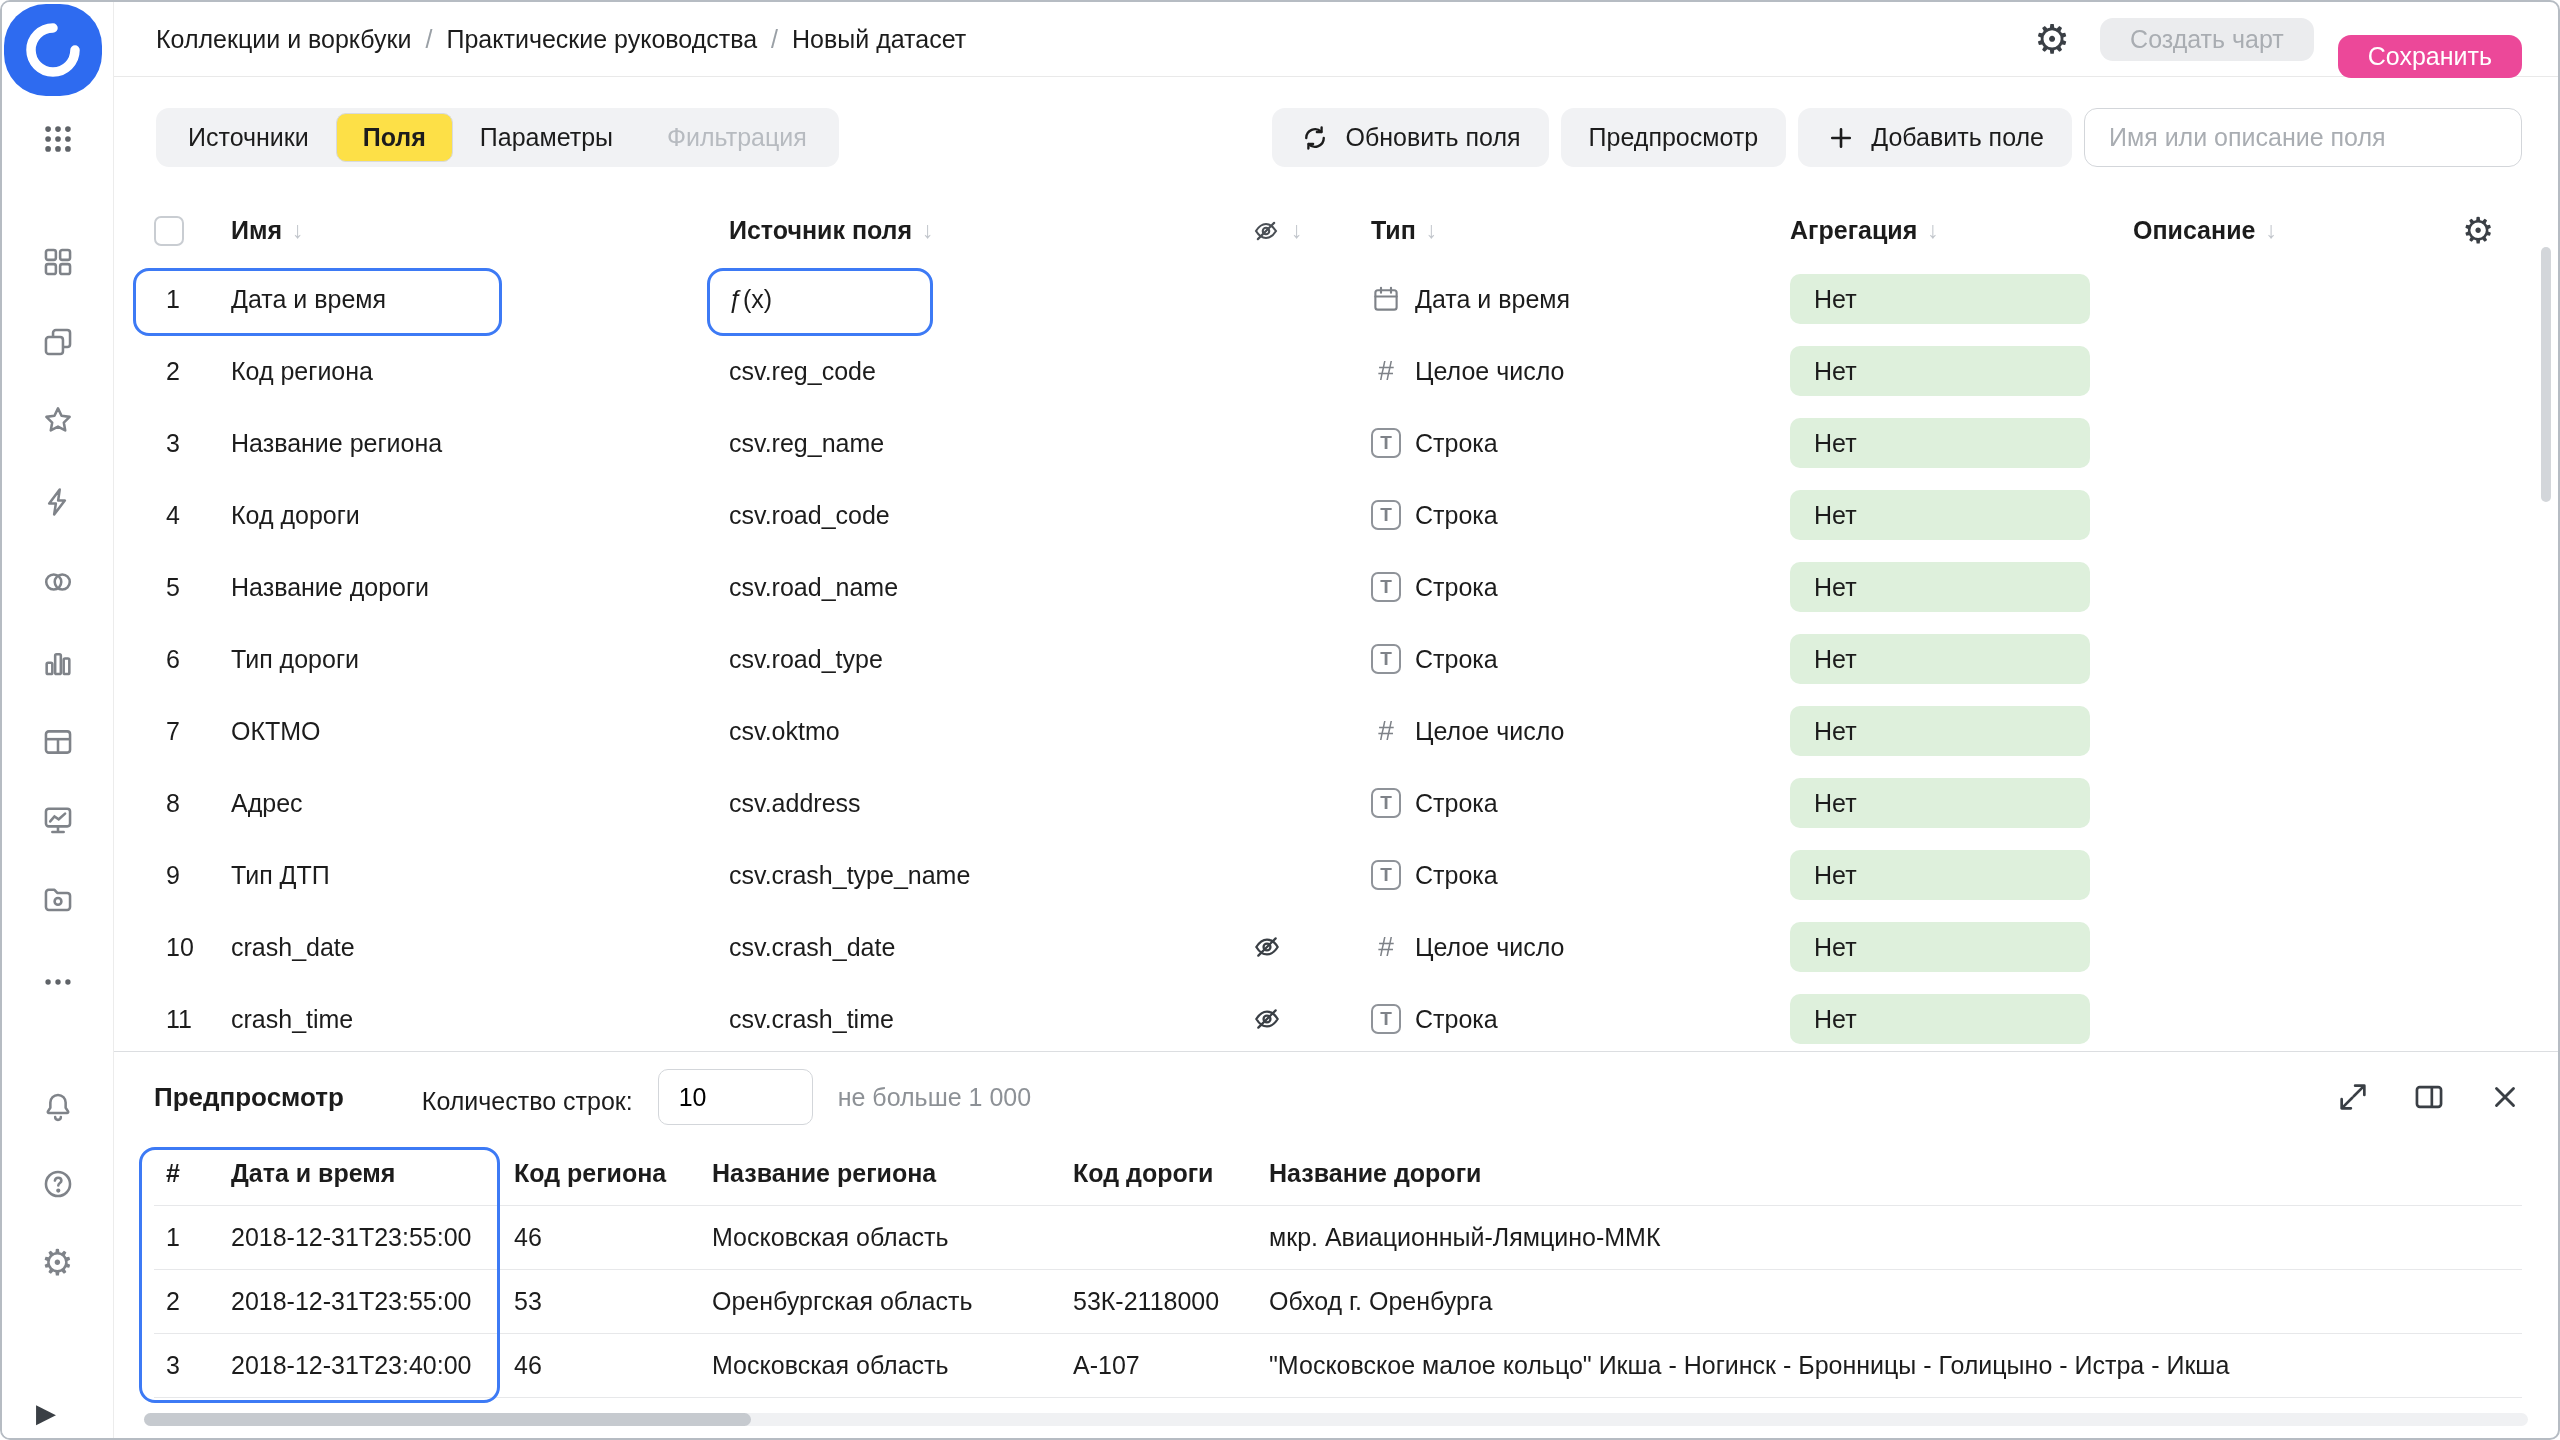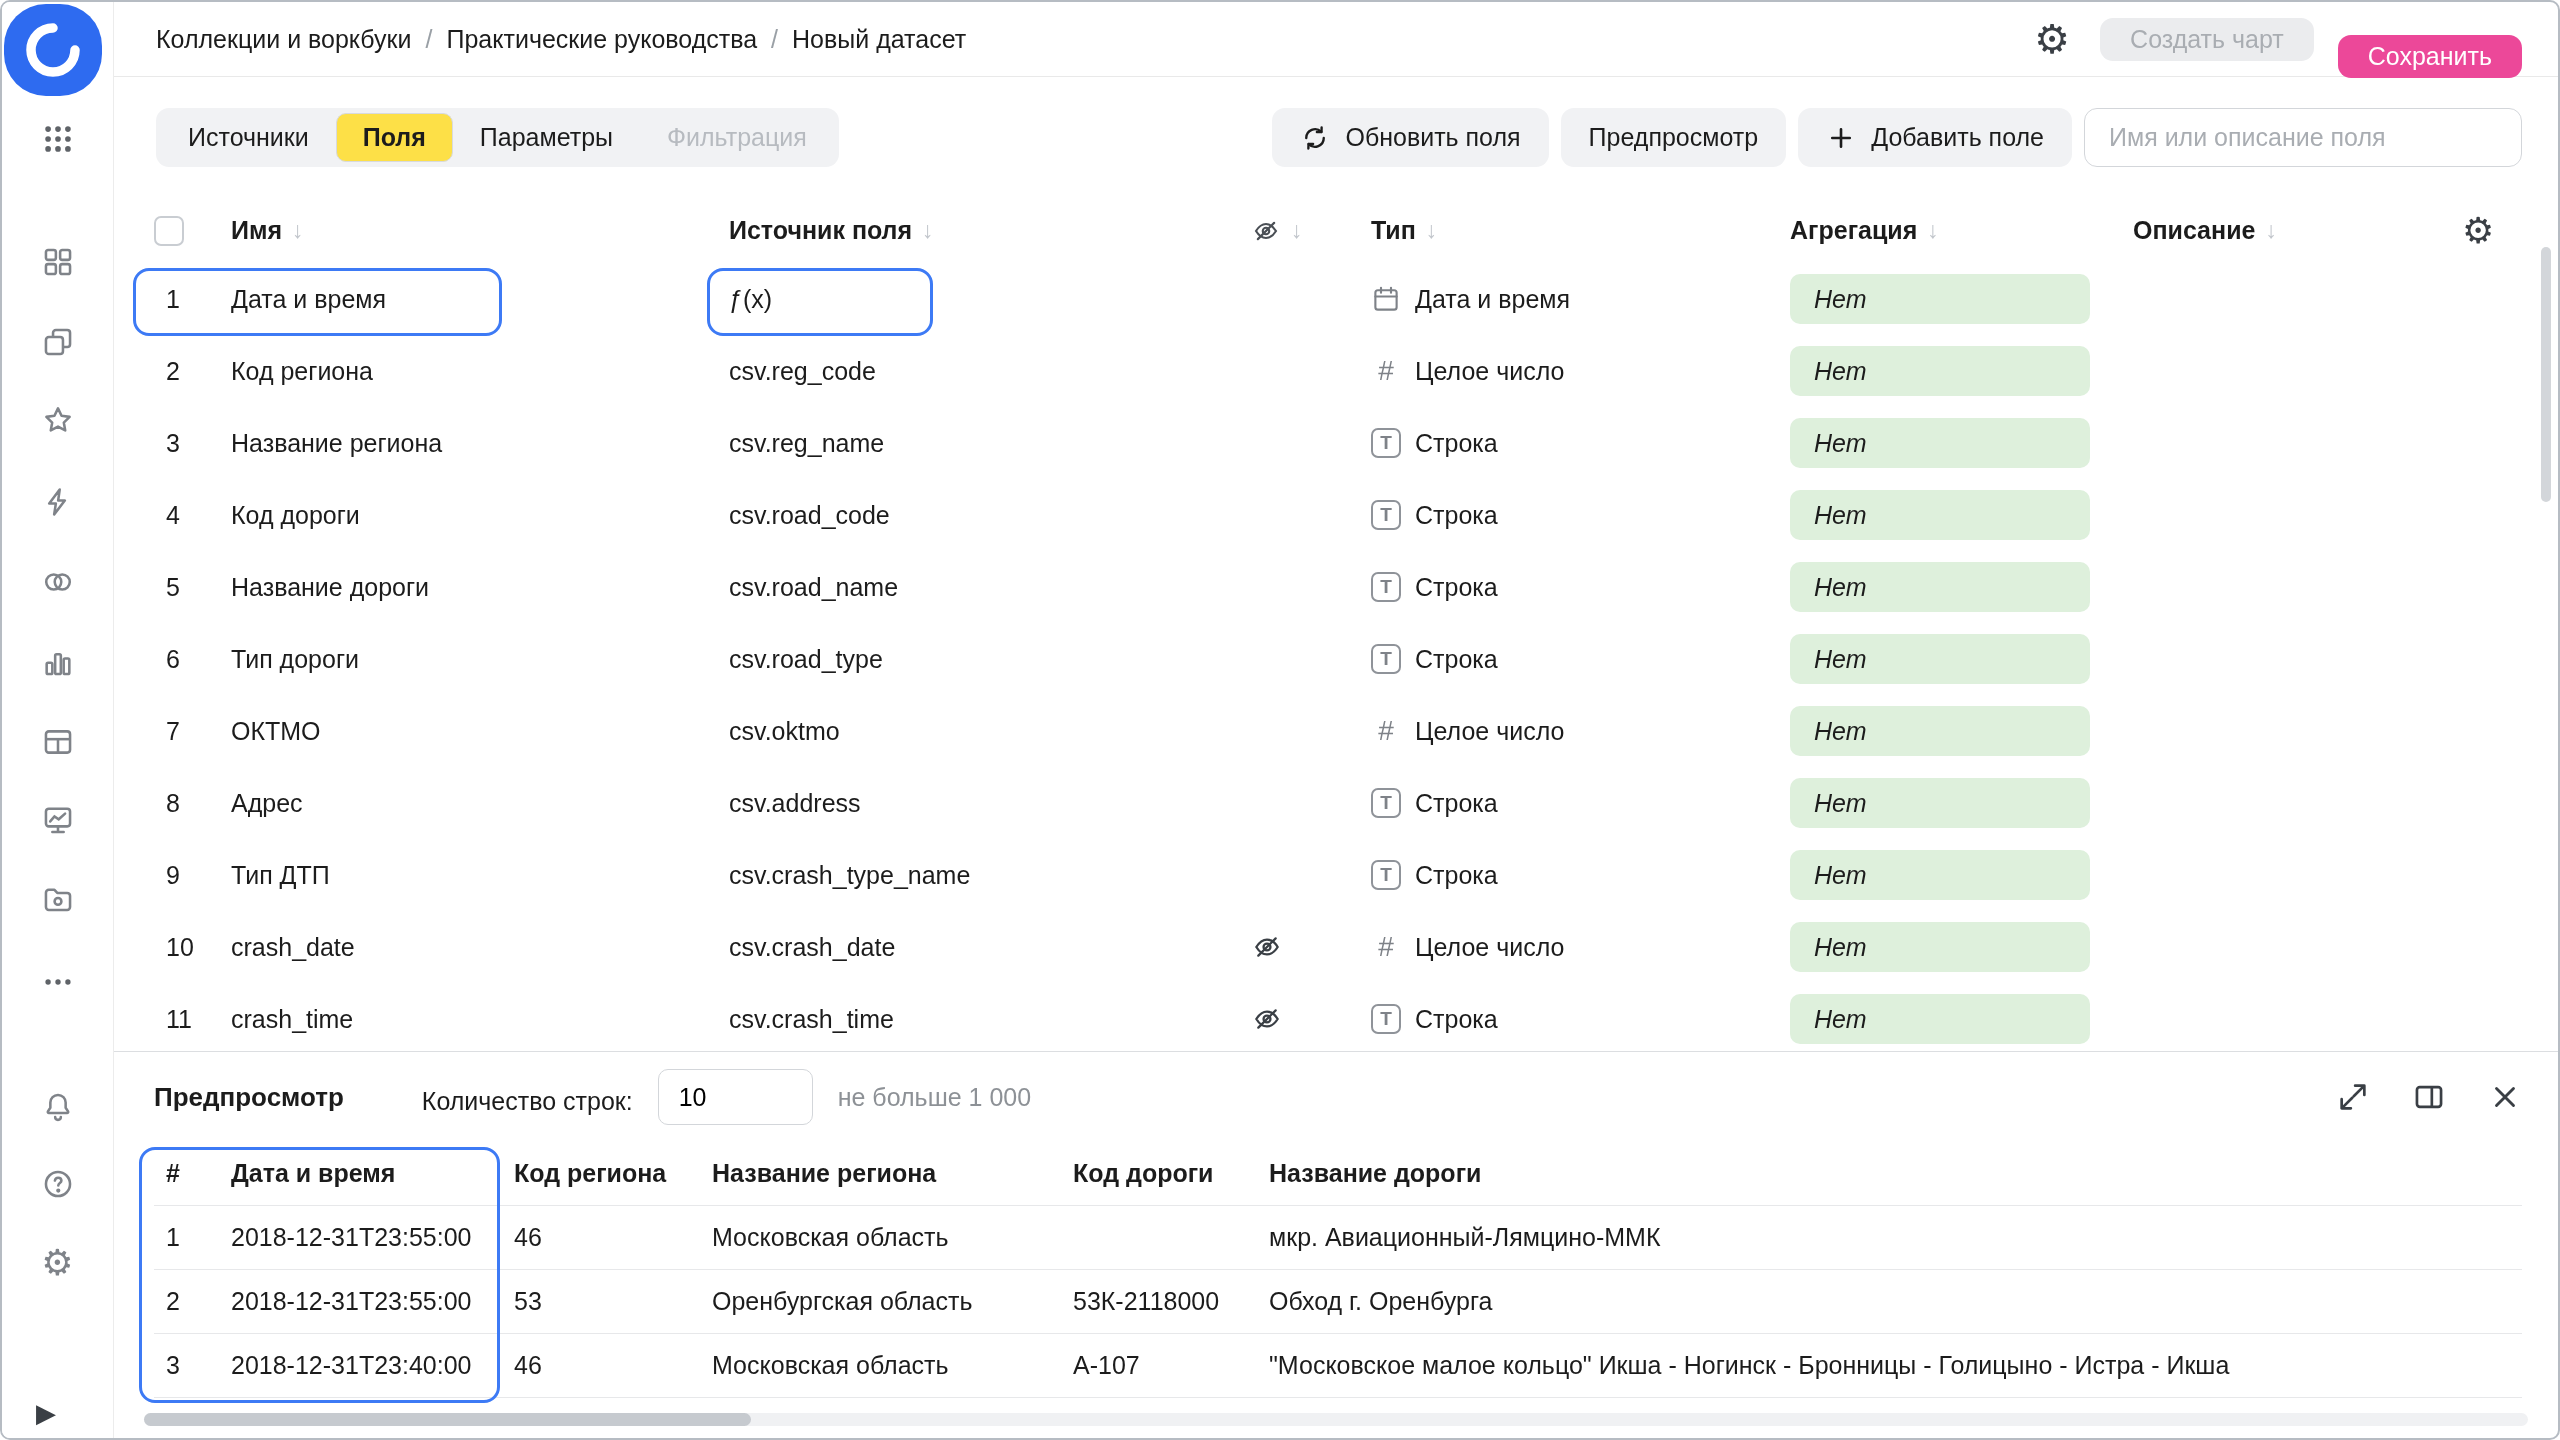--- a/index.html
+++ b/index.html
@@ -102,21 +102,20 @@
   .checkbox {
     width:30px; height:30px; border:2px solid #c9cdd2; border-radius:7px;
     background:#fff; display:inline-block; cursor:pointer;
   }
   .rownum { padding-left:12px; color:#1c1c1c; }
   .chip {
     display:flex; align-items:center;
     background:#def0dc; color:#1c1c1c;
     height:50px; width:300px; border-radius:10px; padding:0 24px;
     cursor:pointer;
-    font-style:italic;
   }
   .typecell { gap:0; }
   .ticon {
     width:30px; height:30px; margin-right:14px;
     display:inline-flex; align-items:center; justify-content:center;
     color:#7e8288; flex:0 0 30px;
   }
   .icon-int { font-size:28px; font-weight:400; }
   .icon-str {
     border:2px solid #8f9399; border-radius:7px;

